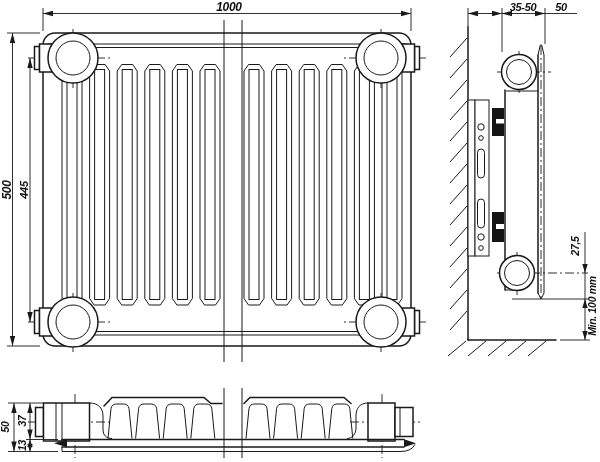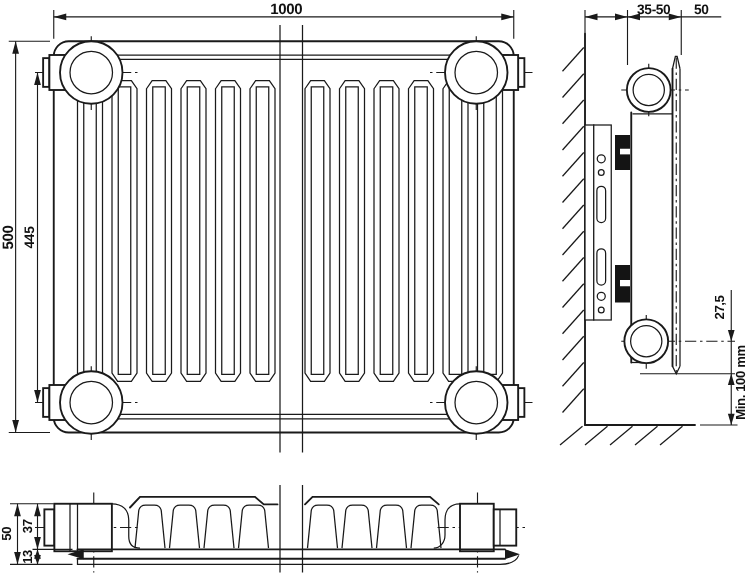--- a/index.html
+++ b/index.html
@@ -1,16 +1,16 @@
 <!DOCTYPE html>
 <html><head>
 <meta charset="utf-8">
 <style>
   html,body{margin:0;padding:0;background:#fff;}
-  .canvas{position:relative;width:600px;height:462px;background:#fff;overflow:hidden;}
+  .canvas{position:relative;width:600px;height:462px;background:#fff;overflow:hidden;font-style:italic;}
   svg{display:block;}
   .ln{stroke:#1a1a1a;stroke-width:1.5;fill:none;stroke-linecap:round;}
   .thin{stroke:#1a1a1a;stroke-width:1;fill:none;}
   .dim{stroke:#1a1a1a;stroke-width:0.9;fill:none;}
   .cl{stroke:#1a1a1a;stroke-width:0.9;fill:none;stroke-dasharray:9 3 2 3;}
   .arr{fill:#1a1a1a;stroke:none;}
   .lblsm{font-family:"Liberation Sans",sans-serif;font-weight:700;font-size:10.5px;fill:#111;letter-spacing:-0.3px;}
   .lbl{font-family:"Liberation Sans",sans-serif;font-weight:700;font-size:12px;fill:#111;letter-spacing:-0.3px;}
   .lblm{font-family:"Liberation Sans",sans-serif;font-weight:700;font-size:11px;fill:#111;letter-spacing:-0.3px;}
   .wfill{fill:#fff;}

